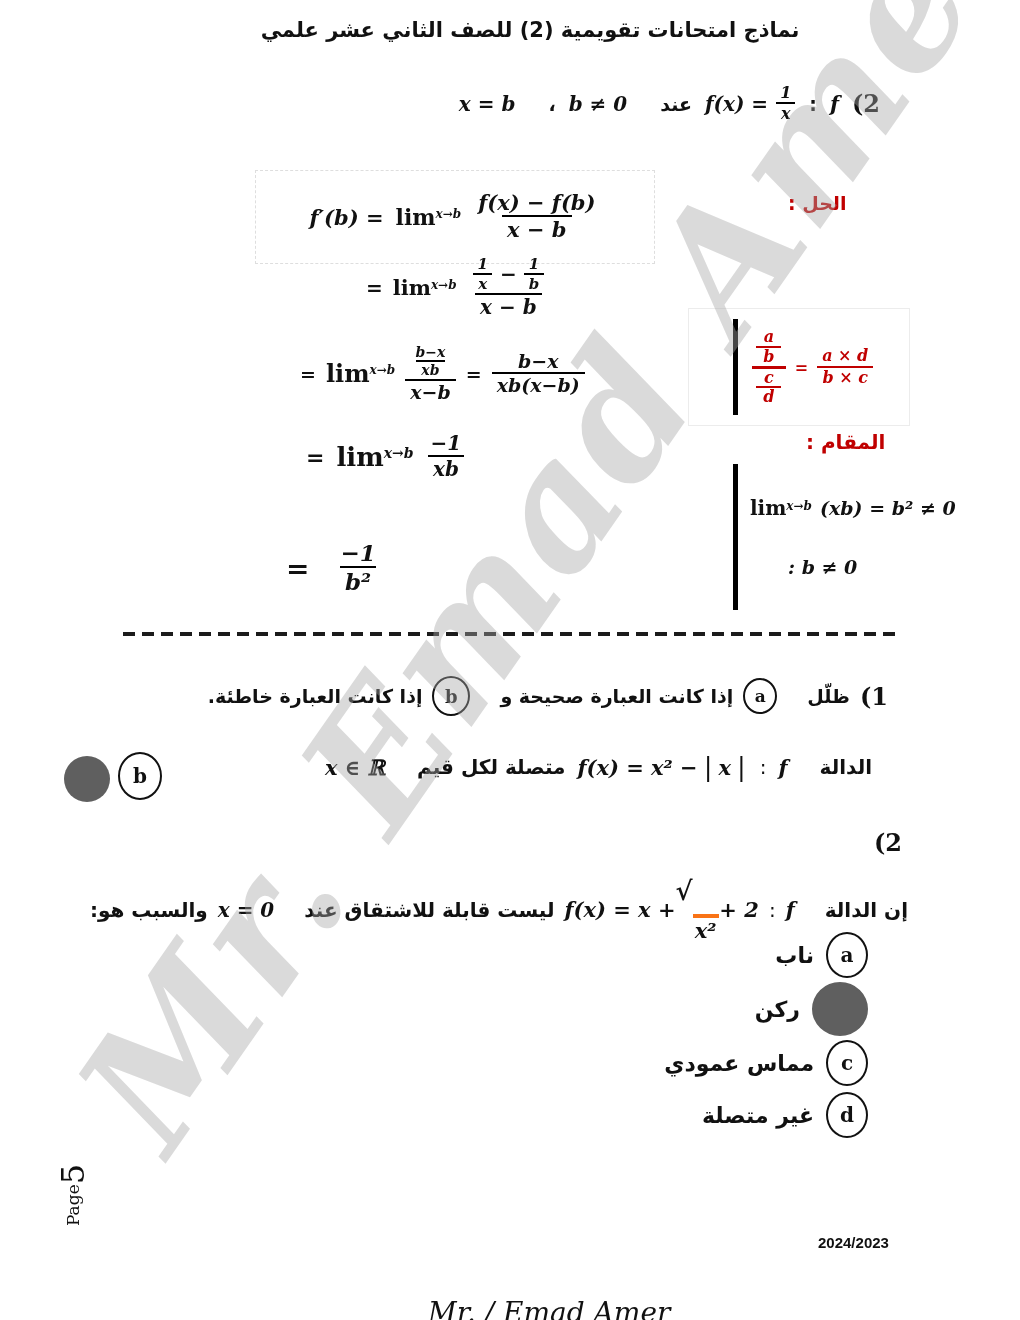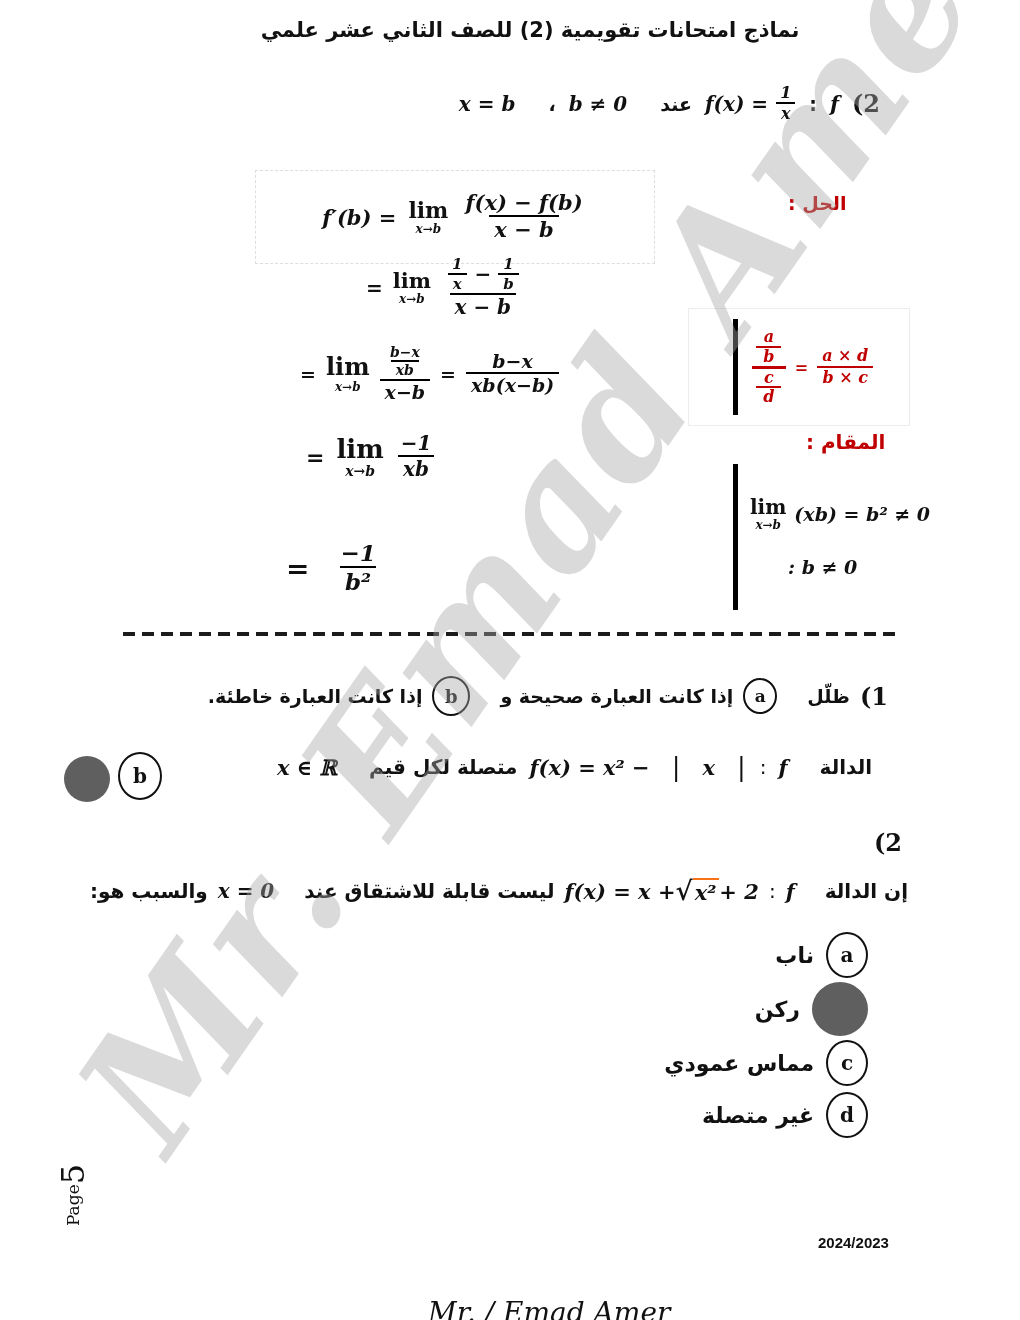--- a/index.html
+++ b/index.html
@@ -12,21 +12,21 @@
   .bold{font-weight:bold;}
   .red{color:#c00000;}
 
   
   .frac{display:inline-flex;flex-direction:column;align-items:center;vertical-align:middle;text-align:center;}
   .frac .top{display:block;padding:0 5px;line-height:1.15;}
   .frac .bot{display:block;padding:0 5px;line-height:1.2;border-top:2px solid #000;}
   .red .frac .bot, .frac.redbar .bot{border-top-color:#c00000;}
 
   
-  .lim{display:inline-flex;flex-direction:column;align-items:center;vertical-align:middle;}
+  .lim{display:inline-flex;flex-direction:row;vertical-align:middle;}
   .lim .lim-w{font-style:normal;font-weight:bold;font-family:"DejaVu Serif", serif;line-height:1;}
   .lim .lim-s{font-size:12px;line-height:1;margin-top:2px;}
 
   
   .tower{display:inline-flex;flex-direction:column;align-items:center;text-align:center;}
   .tower span{display:block;padding:0 7px;line-height:1.12;}
   .tower .t-bar{border-top:2px solid #c00000;}
   .tower .t-main{border-top-width:3px;padding:0 12px;}
 
   
@@ -82,21 +82,21 @@
   #q1stmt .absbar{font-size:26px;font-weight:normal;margin:0 2px;vertical-align:middle;}
   #q1ans-fill{top:756px;left:64px;width:46px;height:46px;border-radius:50%;background:#5f5f5f;}
   #q1ans-b{top:752px;left:118px;width:40px;height:44px;font-size:20px;}
 
   #q2line{top:828px;right:118px;gap:16px;font-size:19px;font-weight:bold;}
   #q2line .qnum{font-size:24px;font-family:"DejaVu Serif", serif;}
 
   #q2stmt{top:878px;right:112px;gap:10px;font-size:20px;}
   .radical{display:inline-flex;align-items:flex-start;}
   .radical .rsign{font-size:26px;font-weight:bold;line-height:1;}
-  .radical .rcand{border-top:2px solid #f97316;padding:2px 3px 0 2px;line-height:1;}
+  .radical .rcand{border-top:4px solid #f97316;padding:2px 3px 0 2px;line-height:1;margin-top:36px;}
 
   .optrow{right:152px;gap:12px;}
   .optrow .oc{width:38px;height:42px;font-size:20px;}
   .optrow .oc.shaded{width:52px;height:50px;}
   .optrow .olabel{font-size:22px;font-weight:bold;}
   #opt-a{top:932px;}
   #opt-b{top:982px;}
   #opt-c{top:1040px;}
   #opt-d{top:1092px;}
 
@@ -251,21 +251,21 @@
   <span class="opt-circle c-b ltr">
       <span>b</span>
     </span>
   <span class="ar">إذا كانت العبارة خاطئة.</span>
 </div>
 
 <div id="q1stmt" class="abs rtlrow">
   <span class="ar bold">الدالة</span>
   <span class="math" style="font-size:21px">f</span>
   <span>:</span>
-  <span class="math flexrow ltr" style="gap:20px;font-size:21px">
+  <span class="math flexrow ltr" style="gap:4px;font-size:21px">
     <span>f(x) = x² −</span>
     <span class="absbar">|</span>
     <span>x</span>
     <span class="absbar">|</span>
   </span>
   <span class="ar bold">متصلة لكل قيم</span>
   <span class="math" style="font-size:21px">x ∈ ℝ</span>
 </div>
 
 <div id="q1ans-fill" class="abs"></div>

